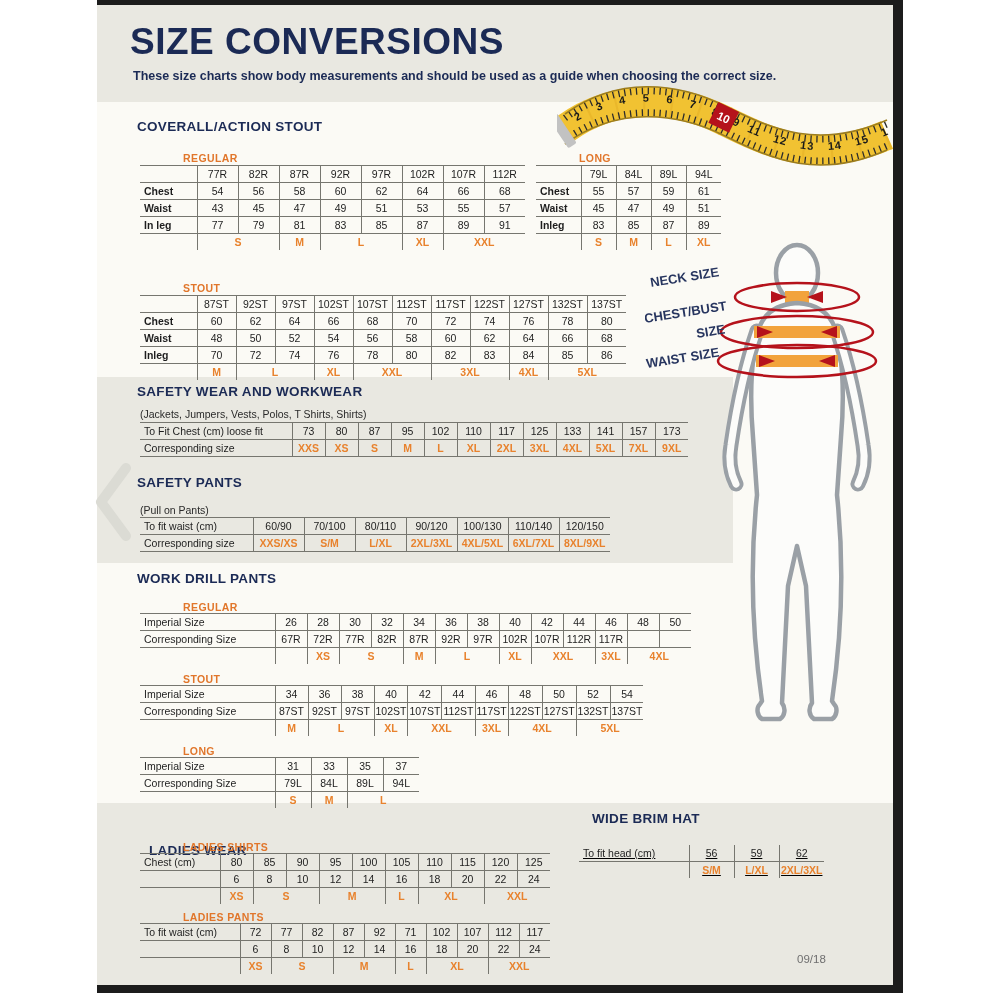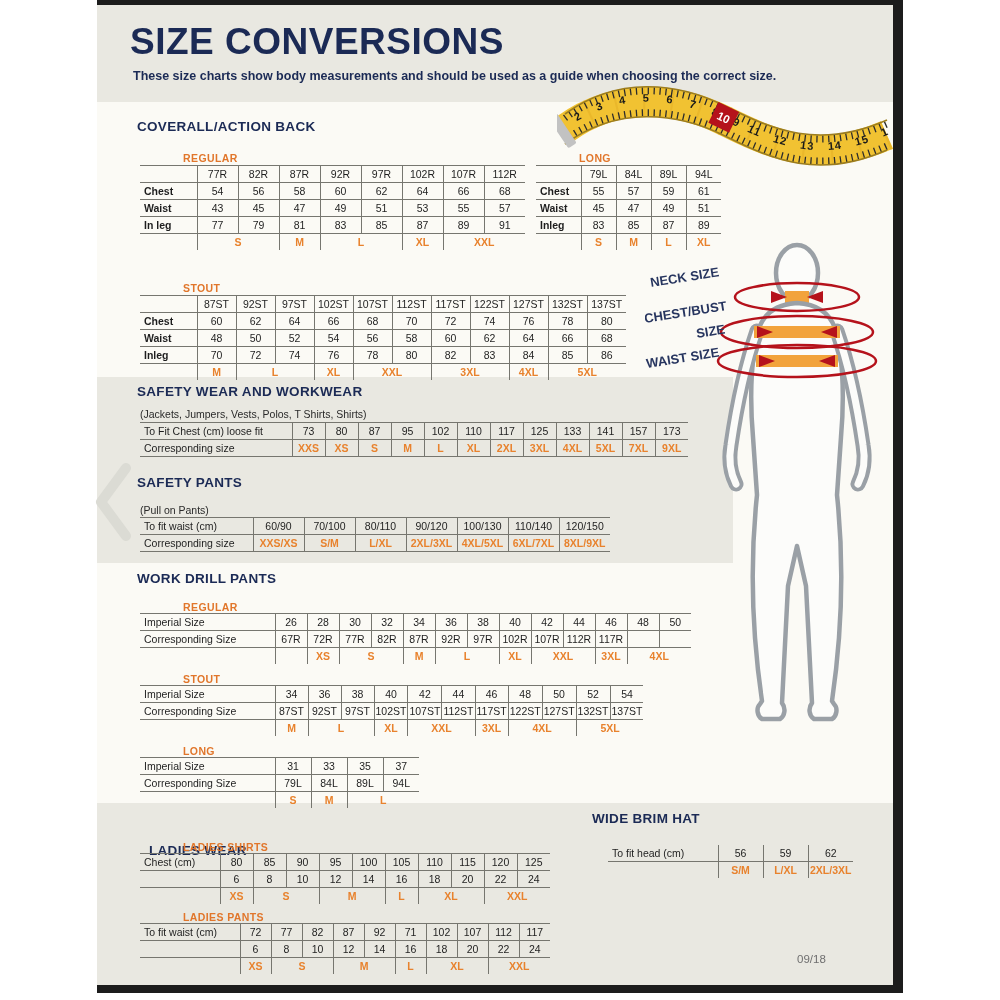--- a/index.html
+++ b/index.html
@@ -22,21 +22,21 @@
   .lbl-cov-stout{left:43px;top:277px;} .tbl-cov-stout{left:43px;top:290px;}
   .h-safety-wear{left:40px;top:379px;} .cap-sw{left:43px;top:403px;} .tbl-sw{left:43px;top:417px;}
   .h-safety-pants{left:40px;top:470px;} .cap-sp{left:43px;top:499px;} .tbl-sp{left:43px;top:512px;}
   .h-wdp{left:40px;top:566px;}
   .lbl-wdp-reg{left:43px;top:596px;} .tbl-wdp-reg{left:43px;top:608px;}
   .lbl-wdp-stout{left:43px;top:668px;} .tbl-wdp-stout{left:43px;top:680px;}
   .lbl-wdp-long{left:43px;top:740px;} .tbl-wdp-long{left:43px;top:752px;}
   .h-ladies{left:40px;top:838px;padding-left:12px;}
   .lbl-ls{left:43px;top:836px;} .tbl-ls{left:43px;top:848px;}
   .lbl-lp{left:43px;top:906px;} .tbl-lp{left:43px;top:918px;}
-  .h-hat{left:495px;top:806px;} .tbl-hat{left:511px;top:840px;}
+  .h-hat{left:495px;top:806px;} .tbl-hat{left:482px;top:840px;text-decoration:underline;}
   .footer{left:700px;top:948px;font-size:11.5px;color:#6f6f6f;}
   .figure-svg{left:548px;top:236px;width:250px;height:508px;}
   .tape-svg{left:460px;top:76px;width:336px;height:94px;}
   .measure-caption{left:645px;top:482px;font-size:11.5px;line-height:16px;color:#333;white-space:pre-line;}
   .chevron-svg{left:-7px;top:456px;width:46px;height:82px;cursor:pointer;}
   
   table.sz{border-collapse:collapse;table-layout:fixed;font-size:10.5px;color:#1e1e1e;}
   .sz td{height:16px;padding:0 1px;text-align:center;white-space:nowrap;overflow:hidden;
          border-bottom:1px solid #76766f;}
   .sz td.lab{text-align:left;padding-left:4px;}
@@ -79,21 +79,21 @@
     </text>
     <g transform="rotate(26 167 37)">
       <rect x="155" y="25" width="23" height="23" fill="#b5121b"></rect>
       <text x="166.5" y="41" font-size="11.5" font-weight="bold" fill="#ffffff" text-anchor="middle">10</text>
     </g>
     <text font-size="11" font-weight="bold" fill="#1a1a1a" word-spacing="10" letter-spacing="1">
       <textPath href="#tp" startOffset="193">11 12 13 14 15 16</textPath>
     </text>
   </svg>
 
-  <div class="abs sec-h h-coverall">COVERALL/ACTION BACK</div>
+  <div class="abs sec-h h-coverall">COVERALL/ACTION STOUT</div>
   <div class="abs sub-lbl lbl-cov-reg">REGULAR</div>
   <div class="abs tbl-cov-reg">
       <table class="sz">
         <colgroup>
           <col style="width: 57px;">
           <col style="width: 41px;">
           <col style="width: 41px;">
           <col style="width: 41px;">
           <col style="width: 41px;">
           <col style="width: 41px;">

